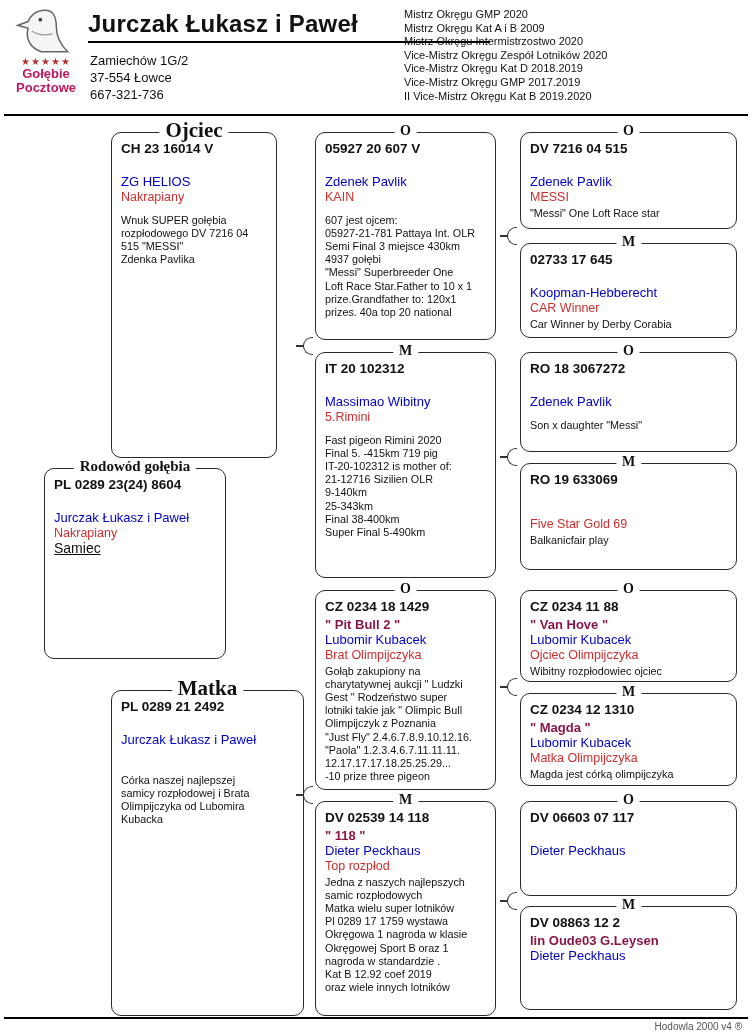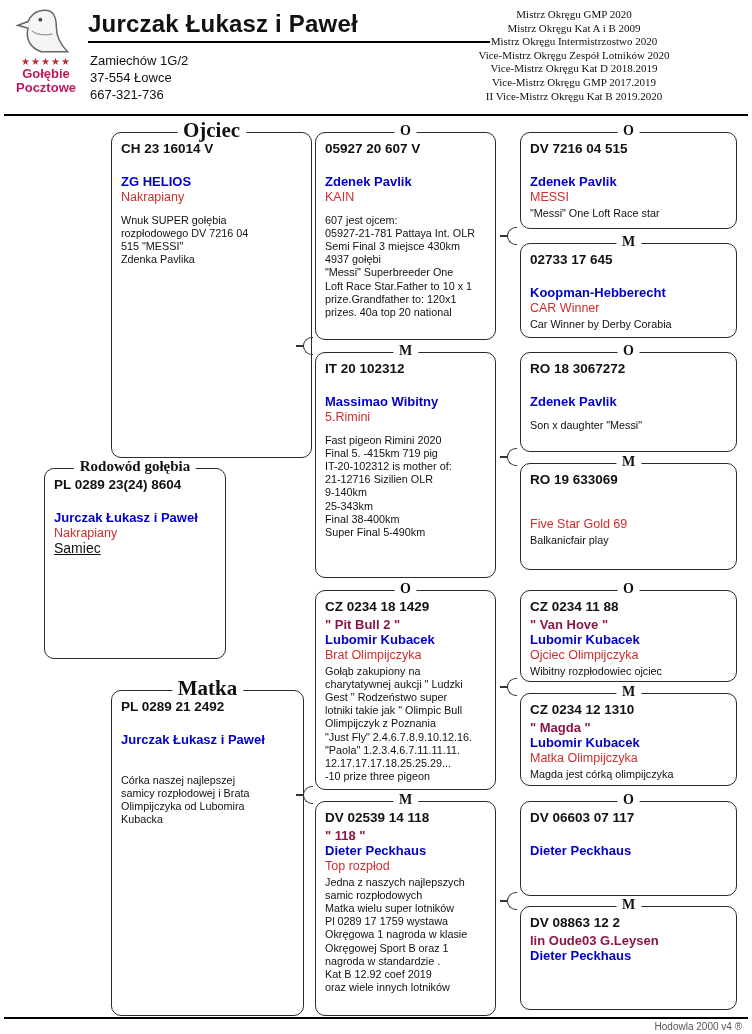--- a/index.html
+++ b/index.html
@@ -13,37 +13,37 @@
   .logo { position:absolute; left:6px; top:6px; width:80px; text-align:center; }
   .logo svg { display:block; margin:0 auto; }
   .stars { color:#b23030; font-size:10px; letter-spacing:1px; line-height:11px; }
   .org { font-weight:bold; font-size:13px; line-height:14px; color:#be185d; }
   .title {
     position:absolute; left:88px; top:10px; width:402px;
     font-size:24px; font-weight:bold; padding-bottom:3px;
     border-bottom:2px solid #000; letter-spacing:0.2px;
   }
   .addr { position:absolute; left:90px; top:52px; font-size:13px; line-height:17px; }
-  .achv { position:absolute; right:8px; top:8px; width:340px; text-align:center;
-          font-size:11px; line-height:13.6px;font-family:Liberation Serif, serif; }
+  .achv { position:absolute; right:8px; top:8px; width:340px; text-align:left;
+          font-size:11px; line-height:13.6px; }
   .hrule { position:absolute; left:4px; right:4px; height:2px; background:#000; }
   
   .box { position:absolute; border:1.4px solid #2a2a2a; border-radius:10px;
          background:#fff; padding:8px 9px 6px 9px; }
   .box-label {
     position:absolute; top:-10px; left:50%; transform:translateX(-50%);
     background:#fff; padding:0 6px; white-space:nowrap;
     font-family:"Liberation Serif", serif; font-weight:bold; font-size:14px;
   }
   .box-label.big { font-size:21px; top:-15px; }
   .box-label.mid { font-size:15px; top:-11px; }
   .ring  { font-weight:bold; font-size:13.5px; margin-bottom:3px; }
   .ring.sp { margin-bottom:18px; }
   .alias   { color:var(--maroon,#8a1648); font-weight:bold; font-size:13px; line-height:15px; }
-  .fancier { color:var(--blue,#0000c8); font-weight:bold; font-size:13px; line-height:15.5px; }
+  .fancier { color:var(--blue,#0000c8); font-weight:normal; font-size:13px; line-height:15.5px; }
   .trait   { color:var(--red,#cf2e2e); font-size:12.5px; line-height:15px; }
   .trait.push { margin-top:30px; }
   .plain   { font-size:14px; line-height:15px;text-decoration:underline; }
   .desc { font-size:10.8px; line-height:13.2px; margin-top:9px; white-space:pre-line; }
   .desc.tight { margin-top:2px; }
   .desc.gap { margin-top:26px; }
   [data-bind]:empty { display:none; }
   
   .conn { position:absolute; }
   .conn .dash { position:absolute; left:0; top:8px; width:8px; height:1.6px; background:#333; }
@@ -92,21 +92,21 @@
   <div class="hrule" style="top:114px"></div>
 
   <div class="box" style="left:44px; top:468px; width:182px; height:191px">
     <div class="box-label mid" data-bind="tree.subject.label">Rodowód gołębia</div>
     <div class="ring sp" data-bind="tree.subject.ring">PL 0289 23(24) 8604</div>
     <div class="fancier" data-bind="tree.subject.fancier">Jurczak Łukasz i Paweł</div>
     <div class="trait" data-bind="tree.subject.trait">Nakrapiany</div>
     <div class="plain" data-bind="tree.subject.sex">Samiec</div>
   </div>
 
-  <div class="box" style="left:111px; top:132px; width:201px; height:326px">
+  <div class="box" style="left:111px; top:132px; width:166px; height:326px">
     <div class="box-label big" data-bind="tree.father.label">Ojciec</div>
     <div class="ring sp" data-bind="tree.father.ring">CH 23 16014 V</div>
     <div class="fancier" data-bind="tree.father.fancier">ZG HELIOS</div>
     <div class="trait" data-bind="tree.father.trait">Nakrapiany</div>
     <div class="desc" data-bind="tree.father.desc">Wnuk SUPER gołębia
 rozpłodowego DV 7216 04
 515 "MESSI"
 Zdenka Pavlika</div>
   </div>
 

